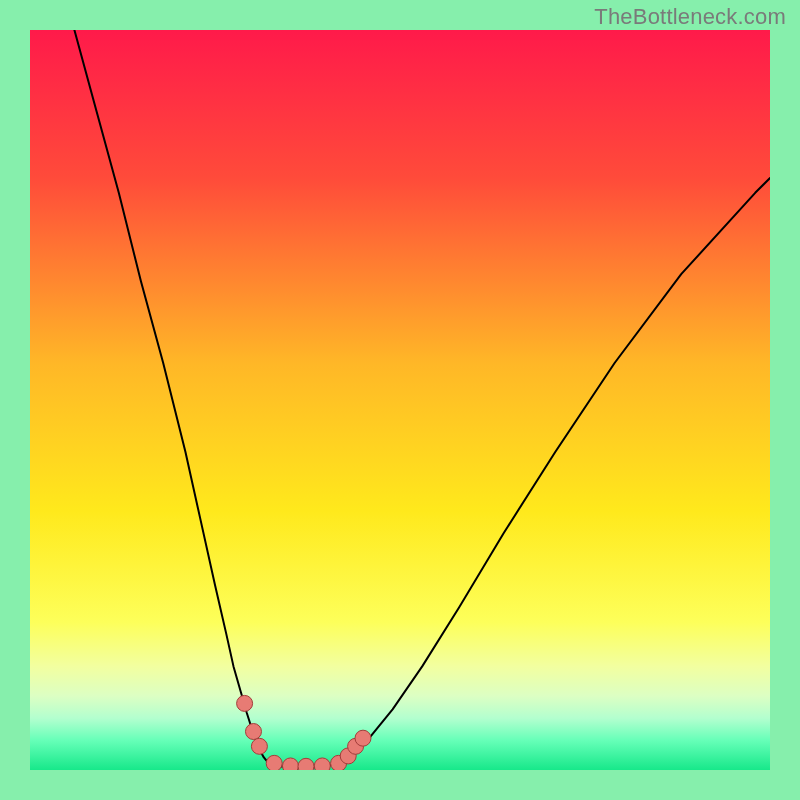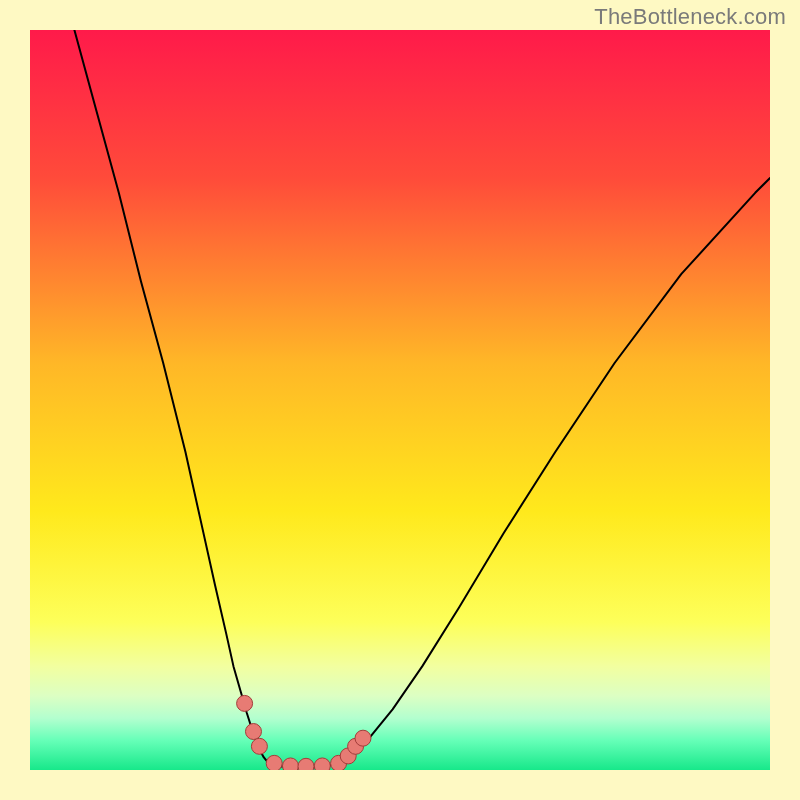--- a/index.html
+++ b/index.html
@@ -9,21 +9,21 @@
     height: 800px;
     background: #000;
     overflow: hidden;
   }
   .frame {
     position: absolute;
     left: 0;
     top: 0;
     width: 800px;
     height: 800px;
-    background: #fef9c3;
+    background: #86efac;
   }
   .plot {
     position: absolute;
     left: 30px;
     top: 30px;
     width: 740px;
     height: 740px;
     overflow: hidden;
   }
   .gradient {

